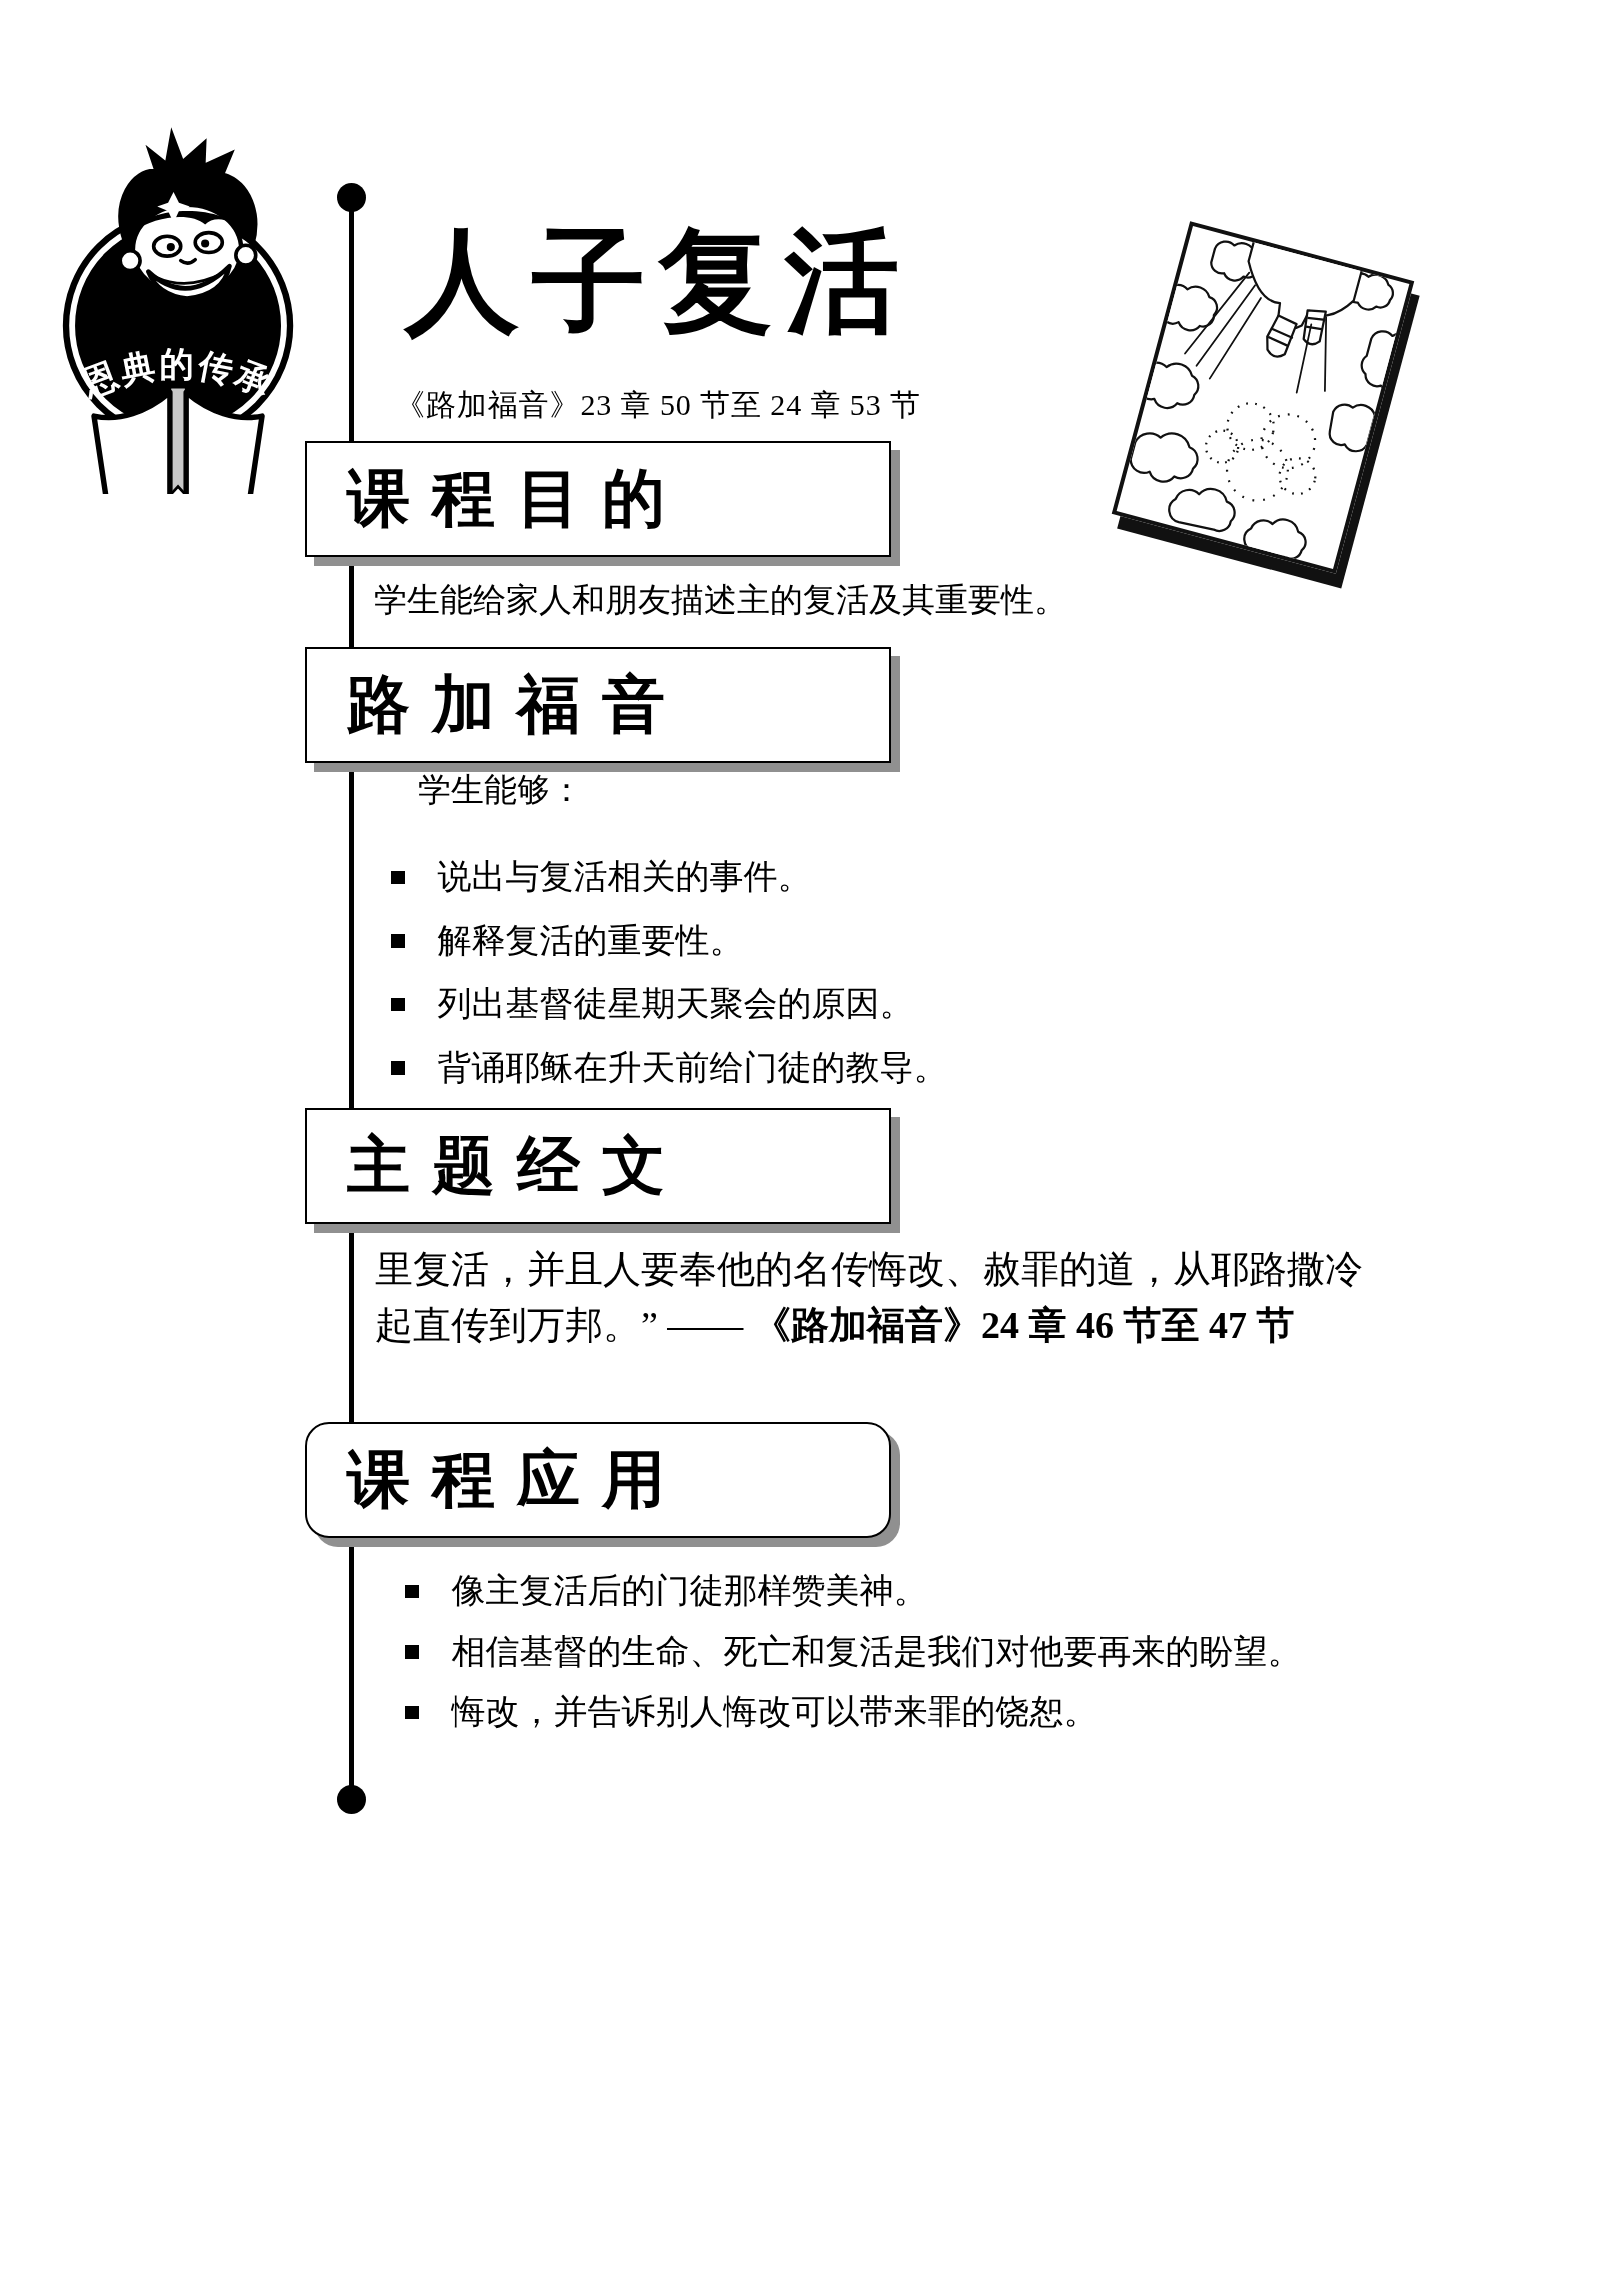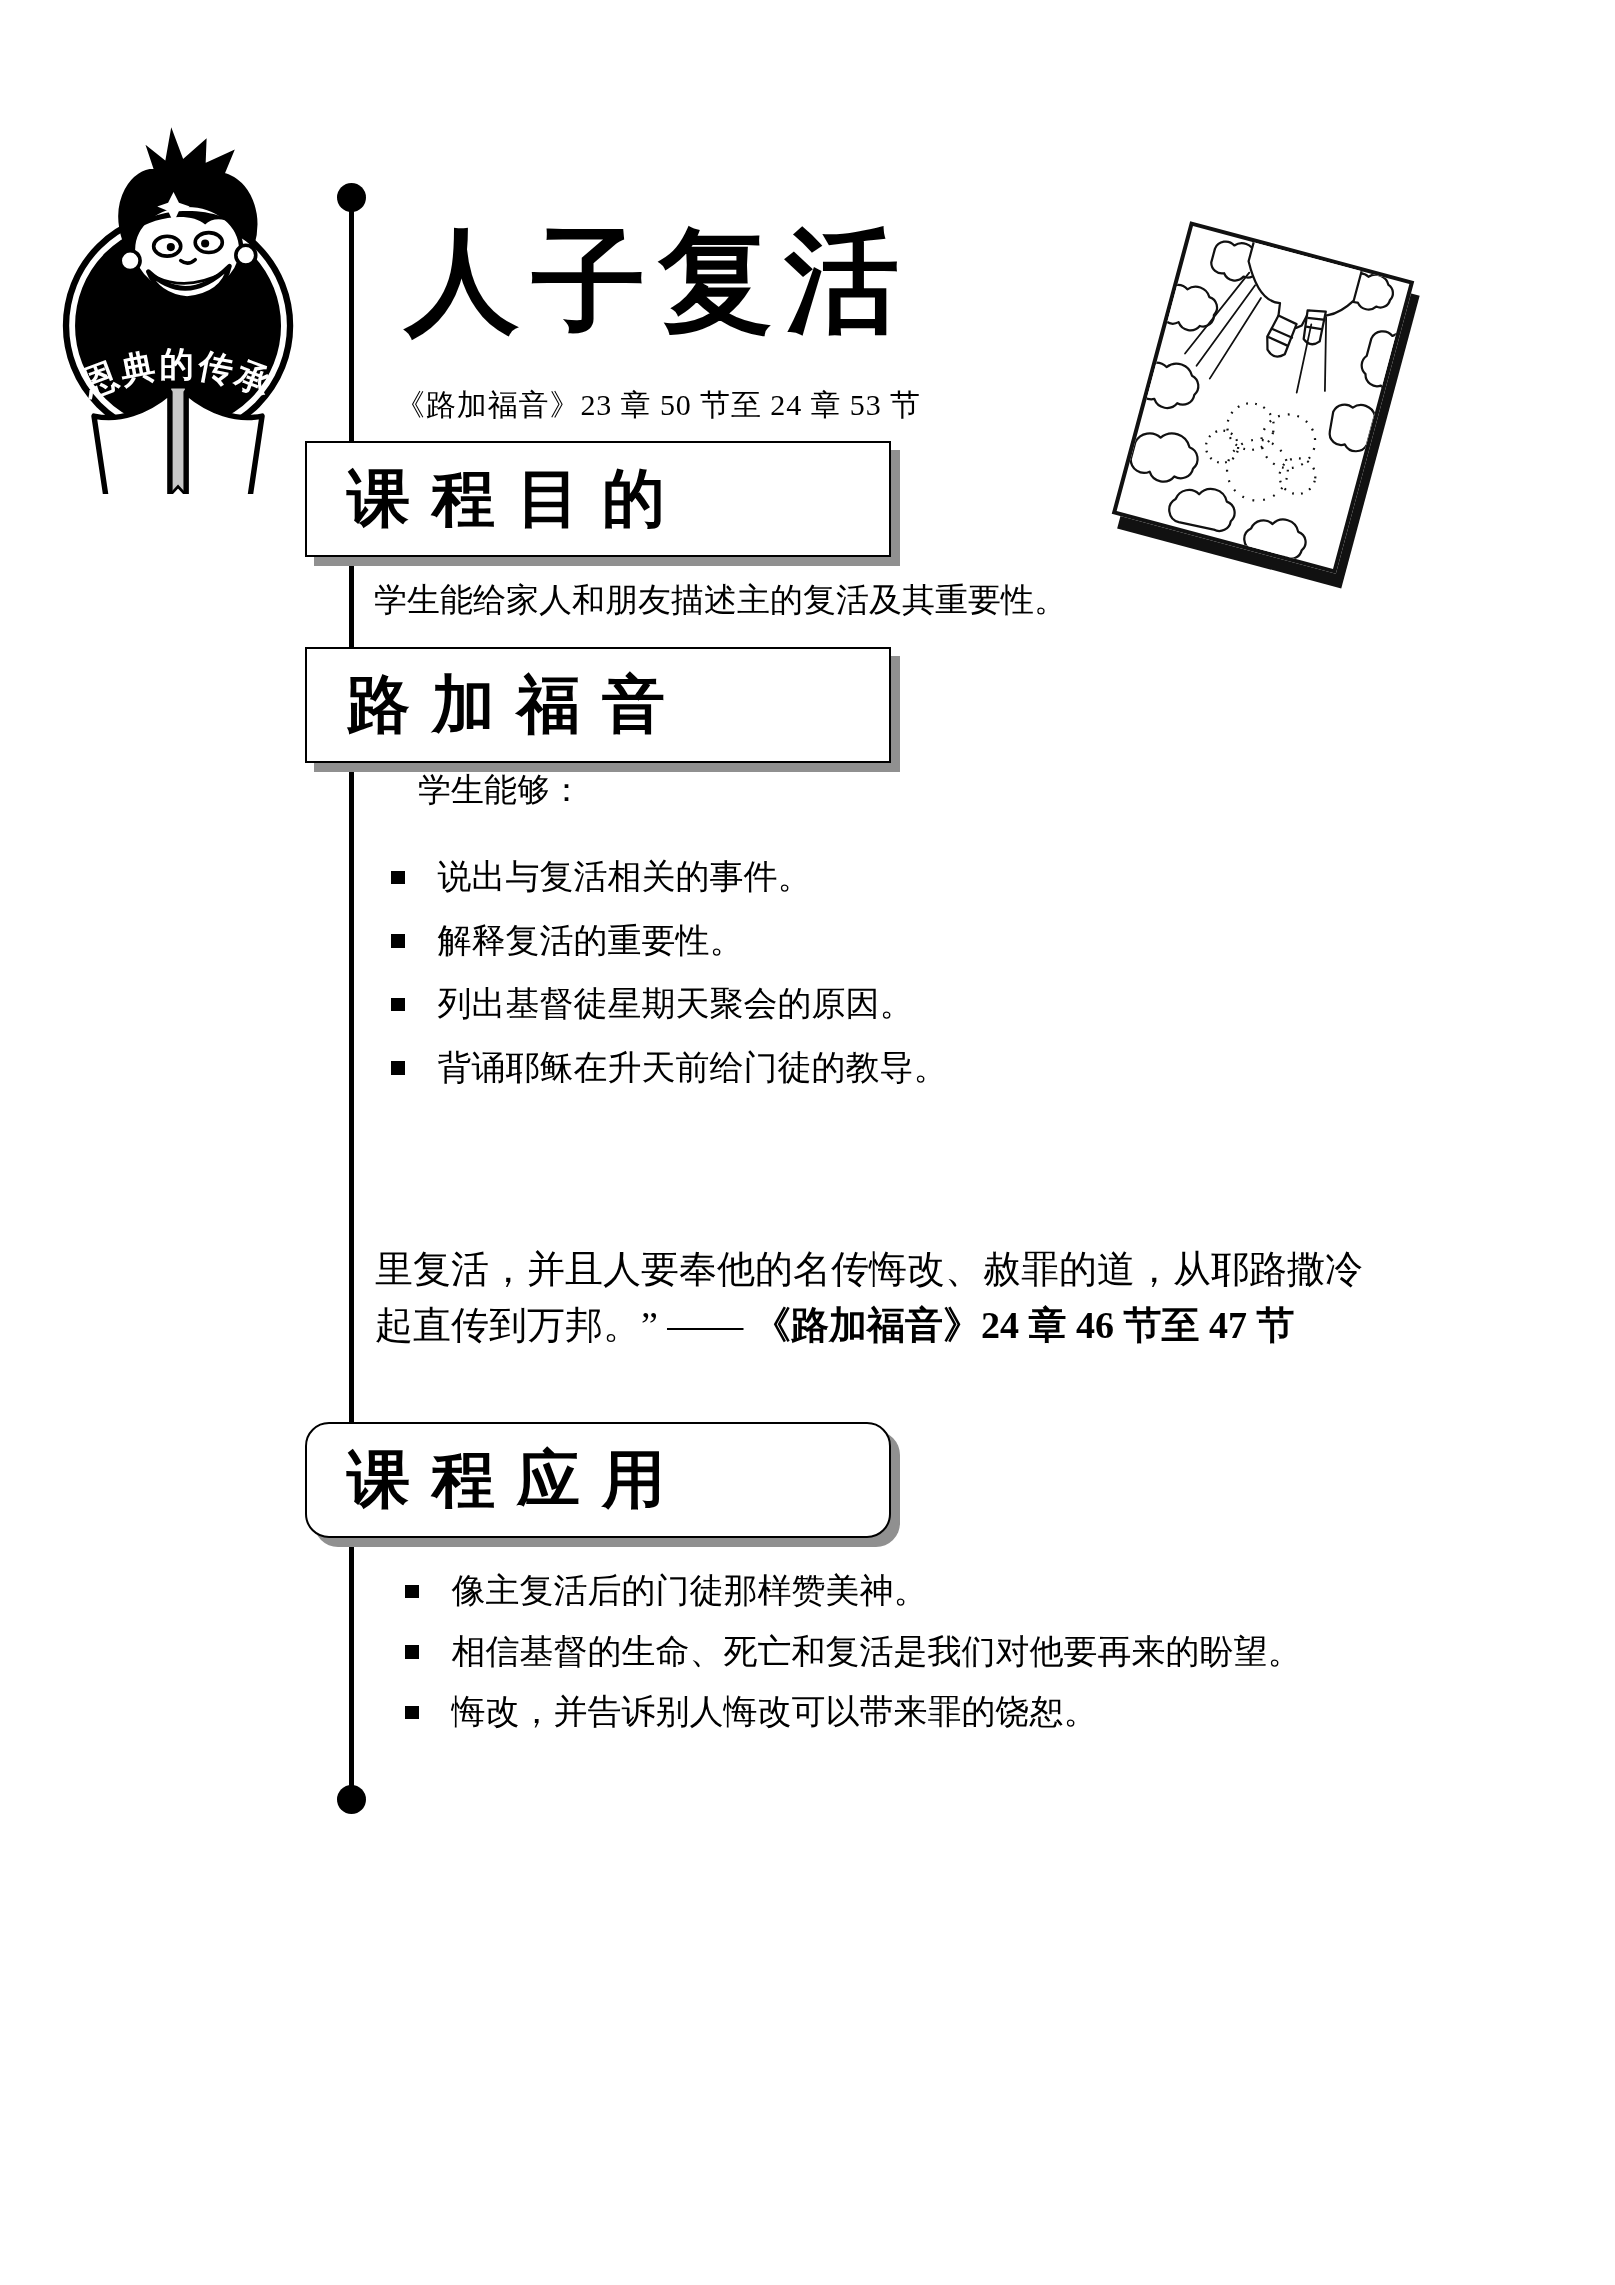--- a/index.html
+++ b/index.html
@@ -192,20 +192,23 @@
     <li class="bullet-item">
       <span class="bullet-marker"></span>
       <span>列出基督徒星期天聚会的原因。</span>
     </li>
     <li class="bullet-item">
       <span class="bullet-marker"></span>
       <span>背诵耶稣在升天前给门徒的教导。</span>
     </li>
   </ul>
 
+  <div class="section-box box-scripture">
+    <span class="section-heading">主题经文</span>
+  </div>
   <div class="scripture-quote">
     <div class="scripture-line">里复活，并且人要奉他的名传悔改、赦罪的道，从耶路撒冷</div>
     <div class="scripture-line">
       <span>起直传到万邦。” —— </span><span class="scripture-ref">《路加福音》24 章 46 节至 47 节</span>
     </div>
   </div>
 
   <div class="section-box box-application">
     <span class="section-heading">课程应用</span>
   </div>

